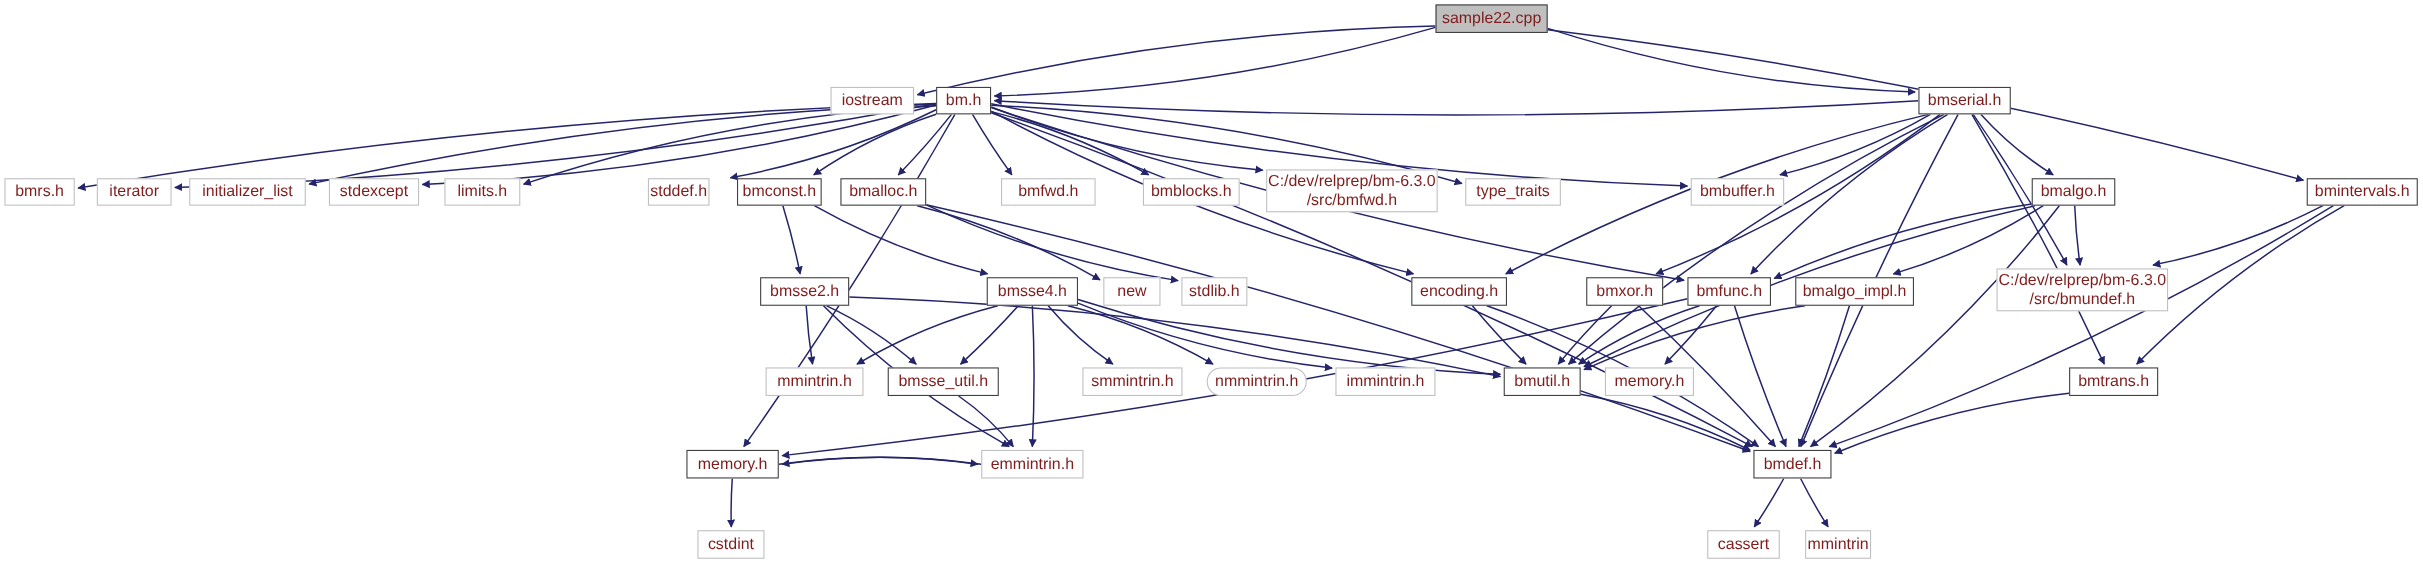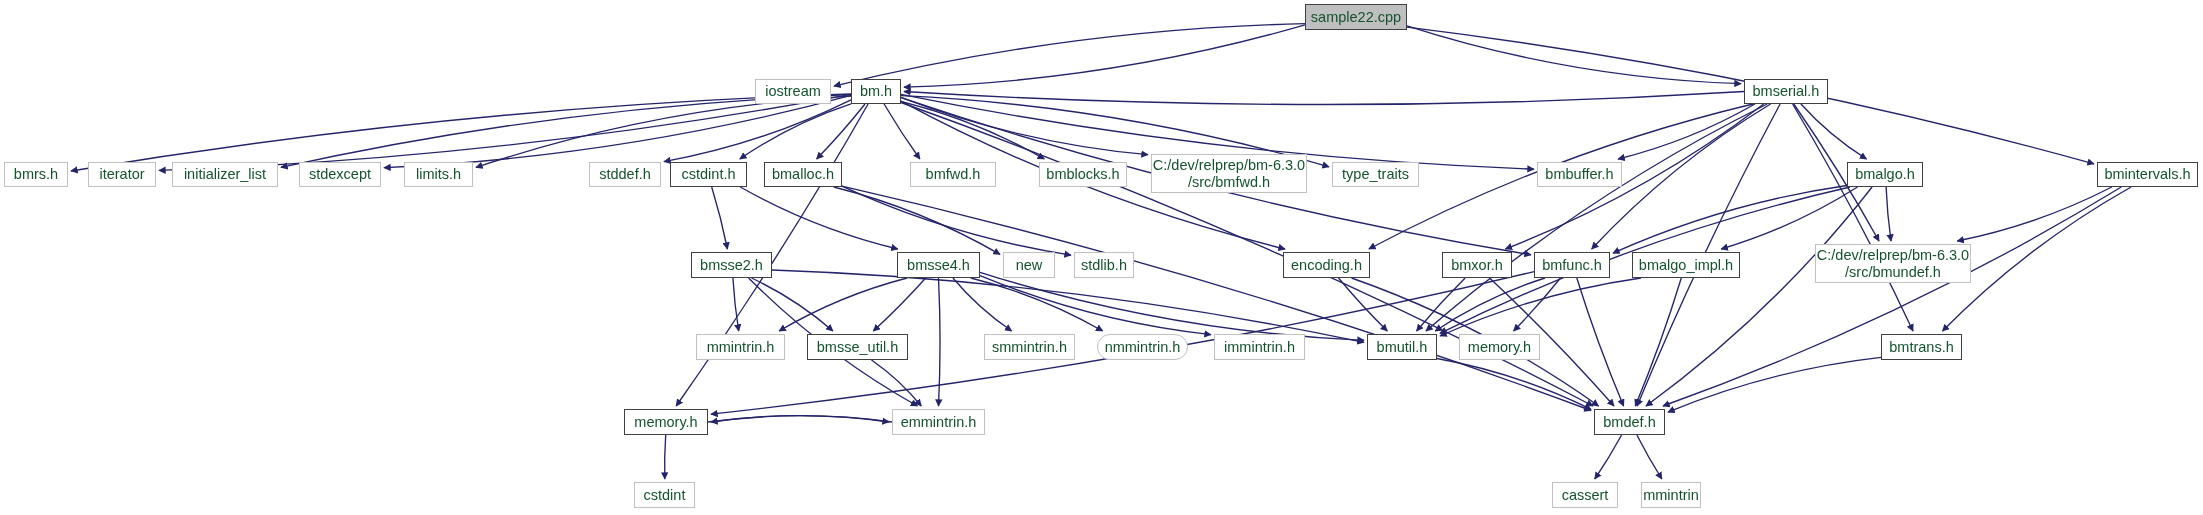--- a/index.html
+++ b/index.html
@@ -7,21 +7,21 @@
   body{font-family:"Liberation Sans","DejaVu Sans",sans-serif;}
   #graph{position:relative;width:2203px;height:515px;overflow:hidden;background:#ffffff;}
   #edges{position:absolute;left:0;top:0;width:2203px;height:515px;pointer-events:none;}
   .node{
     position:absolute;
     box-sizing:border-box;
     display:flex;align-items:center;justify-content:center;
     text-align:center;
     background:#ffffff;
     border:1px solid #c0c0c0;
-    color:#14532d;
+    color:#7f1d1d;
     font-size:14.5px;
     line-height:1.12;
     white-space:pre-line;
     letter-spacing:0px;
   }
   .node.bold{border:1.6px solid #404040;}
   .node.root{background:#bfbfbf;border:1.6px solid #404040;}
 </style>
 </head>
 <body>
@@ -112,22 +112,22 @@
   <div id="node-layer">
       <div class="node root" style="left: 1305px; top: 4px; width: 102px; height: 26px;">sample22.cpp</div>
       <div class="node" style="left: 755px; top: 79px; width: 76px; height: 25px;">iostream</div>
       <div class="node bold" style="left: 851px; top: 79px; width: 50px; height: 25px;">bm.h</div>
       <div class="node bold" style="left: 1744px; top: 79px; width: 84px; height: 25px;">bmserial.h</div>
       <div class="node" style="left: 4px; top: 162px; width: 64px; height: 25px;">bmrs.h</div>
       <div class="node" style="left: 88px; top: 162px; width: 68px; height: 25px;">iterator</div>
       <div class="node" style="left: 172px; top: 162px; width: 106px; height: 25px;">initializer_list</div>
       <div class="node" style="left: 299px; top: 162px; width: 82px; height: 25px;">stdexcept</div>
       <div class="node" style="left: 404px; top: 162px; width: 69px; height: 25px;">limits.h</div>
-      <div class="node" style="left: 589px; top: 162px; width: 72px; height: 25px;">stddef.h</div>
-      <div class="node bold" style="left: 670px; top: 162px; width: 77px; height: 25px;">cstdint.h</div>
+      <div class="node" style="left: 589px; top: 162px; width: 56px; height: 25px;">stddef.h</div>
+      <div class="node bold" style="left: 670px; top: 162px; width: 77px; height: 25px;">bmconst.h</div>
       <div class="node bold" style="left: 764px; top: 162px; width: 78px; height: 25px;">bmalloc.h</div>
       <div class="node" style="left: 910px; top: 162px; width: 86px; height: 25px;">bmfwd.h</div>
       <div class="node" style="left: 1039px; top: 162px; width: 88px; height: 25px;">bmblocks.h</div>
       <div class="node" style="left: 1151px; top: 154px; width: 156px; height: 39px;">C:/dev/relprep/bm-6.3.0
 /src/bmfwd.h</div>
       <div class="node" style="left: 1332px; top: 162px; width: 87px; height: 25px;">type_traits</div>
       <div class="node" style="left: 1537px; top: 162px; width: 85px; height: 25px;">bmbuffer.h</div>
       <div class="node bold" style="left: 1847px; top: 162px; width: 76px; height: 25px;">bmalgo.h</div>
       <div class="node bold" style="left: 2097px; top: 162px; width: 101px; height: 25px;">bmintervals.h</div>
       <div class="node bold" style="left: 691px; top: 252px; width: 81px; height: 26px;">bmsse2.h</div>

